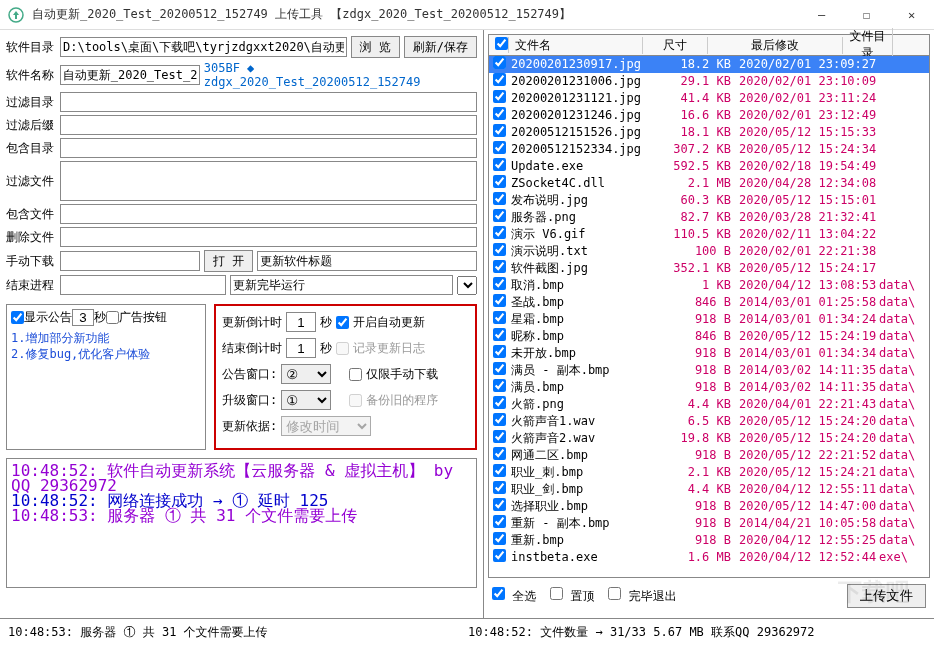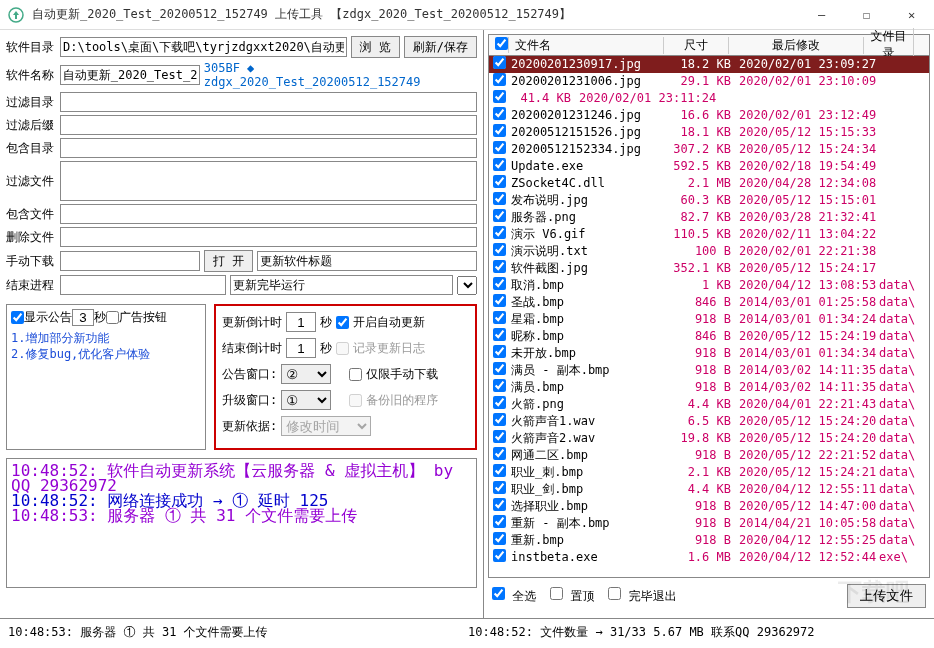--- a/index.html
+++ b/index.html
@@ -28,21 +28,21 @@
 .config-box input[type="text"] { width: 30px; height: 20px; text-align: center; border: 1px solid #888; }
 .config-box select { width: 50px; height: 20px; border: 1px solid #888; }
 .log-box { border: 1px solid #888; margin-top: 8px; height: 130px; padding: 4px; font-family: "SimSun", monospace; font-size: 16px; line-height: 15px; overflow: hidden; }
 .log-box .l1 { color: #9400d3; }
 .log-box .l2 { color: #0000cc; }
 .log-box .l3 { color: #9400d3; }
 .file-header { display: flex; border: 1px solid #888; background: #f8f8f8; height: 22px; align-items: center; font-size: 12px; }
 .file-header div { padding: 0 6px; border-right: 1px solid #ccc; }
 .file-list { flex: 1; border: 1px solid #888; border-top: none; overflow-y: scroll; font-family: "SimSun", monospace; font-size: 12px; }
 .file-row { display: flex; align-items: center; height: 17px; line-height: 17px; }
-.file-row.sel { background: #7f1d1d; color: #fff; }
+.file-row.sel { background: #3b82f6; color: #fff; }
 .file-row .cb { width: 20px; text-align: center; }
 .file-row .name { width: 160px; color: #000000; padding-left: 2px; overflow: hidden; white-space: nowrap; }
 .file-row.sel .name { color: #fff; }
 .file-row .size { width: 70px; text-align: right; color: #cc0066; padding-right: 8px; }
 .file-row.sel .size { color: #fff; }
 .file-row .date { width: 140px; color: #cc0066; }
 .file-row.sel .date { color: #fff; }
 .file-row .dir { width: 50px; color: #cc0066; }
 .file-row.sel .dir { color: #fff; }
 .bottom-row { display: flex; align-items: center; padding: 6px 4px; gap: 14px; }
@@ -175,21 +175,21 @@
     <div class="log-box" id="log-box">
         <div class="l1">10:48:52: 软件自动更新系统【云服务器 &amp; 虚拟主机】  by  QQ 29362972</div>
         <div class="l2">10:48:52: 网络连接成功 → ① 延时 125</div>
         <div class="l3">10:48:53: 服务器 ① 共 31 个文件需要上传</div>
       </div>
   </div>
 
   <div class="right">
     <div class="file-header">
       <div style="width:20px"><input type="checkbox" checked="" style=""></div>
-      <div style="width:155px">文件名</div>
+      <div style="width:134px">文件名</div>
       <div style="width:65px;text-align:center">尺寸</div>
       <div style="width:135px;text-align:center">最后修改</div>
       <div style="width:50px;text-align:center">文件目录</div>
     </div>
     <div class="file-list" id="file-list">
         <div class="file-row sel">
           <span class="cb"><input type="checkbox" checked="" style=""></span>
           <span class="name">20200201230917.jpg</span>
           <span class="size">18.2 KB</span>
           <span class="date">2020/02/01 23:09:27</span>
@@ -197,20 +197,21 @@
         </div>
         <div class="file-row">
           <span class="cb"><input type="checkbox" checked="" style=""></span>
           <span class="name">20200201231006.jpg</span>
           <span class="size">29.1 KB</span>
           <span class="date">2020/02/01 23:10:09</span>
           <span class="dir"></span>
         </div>
         <div class="file-row">
           <span class="cb"><input type="checkbox" checked="" style=""></span>
+          <span class="name">20200201231121.jpg</span>
           <span class="size">41.4 KB</span>
           <span class="date">2020/02/01 23:11:24</span>
           <span class="dir"></span>
         </div>
         <div class="file-row">
           <span class="cb"><input type="checkbox" checked="" style=""></span>
           <span class="name">20200201231246.jpg</span>
           <span class="size">16.6 KB</span>
           <span class="date">2020/02/01 23:12:49</span>
           <span class="dir"></span>

